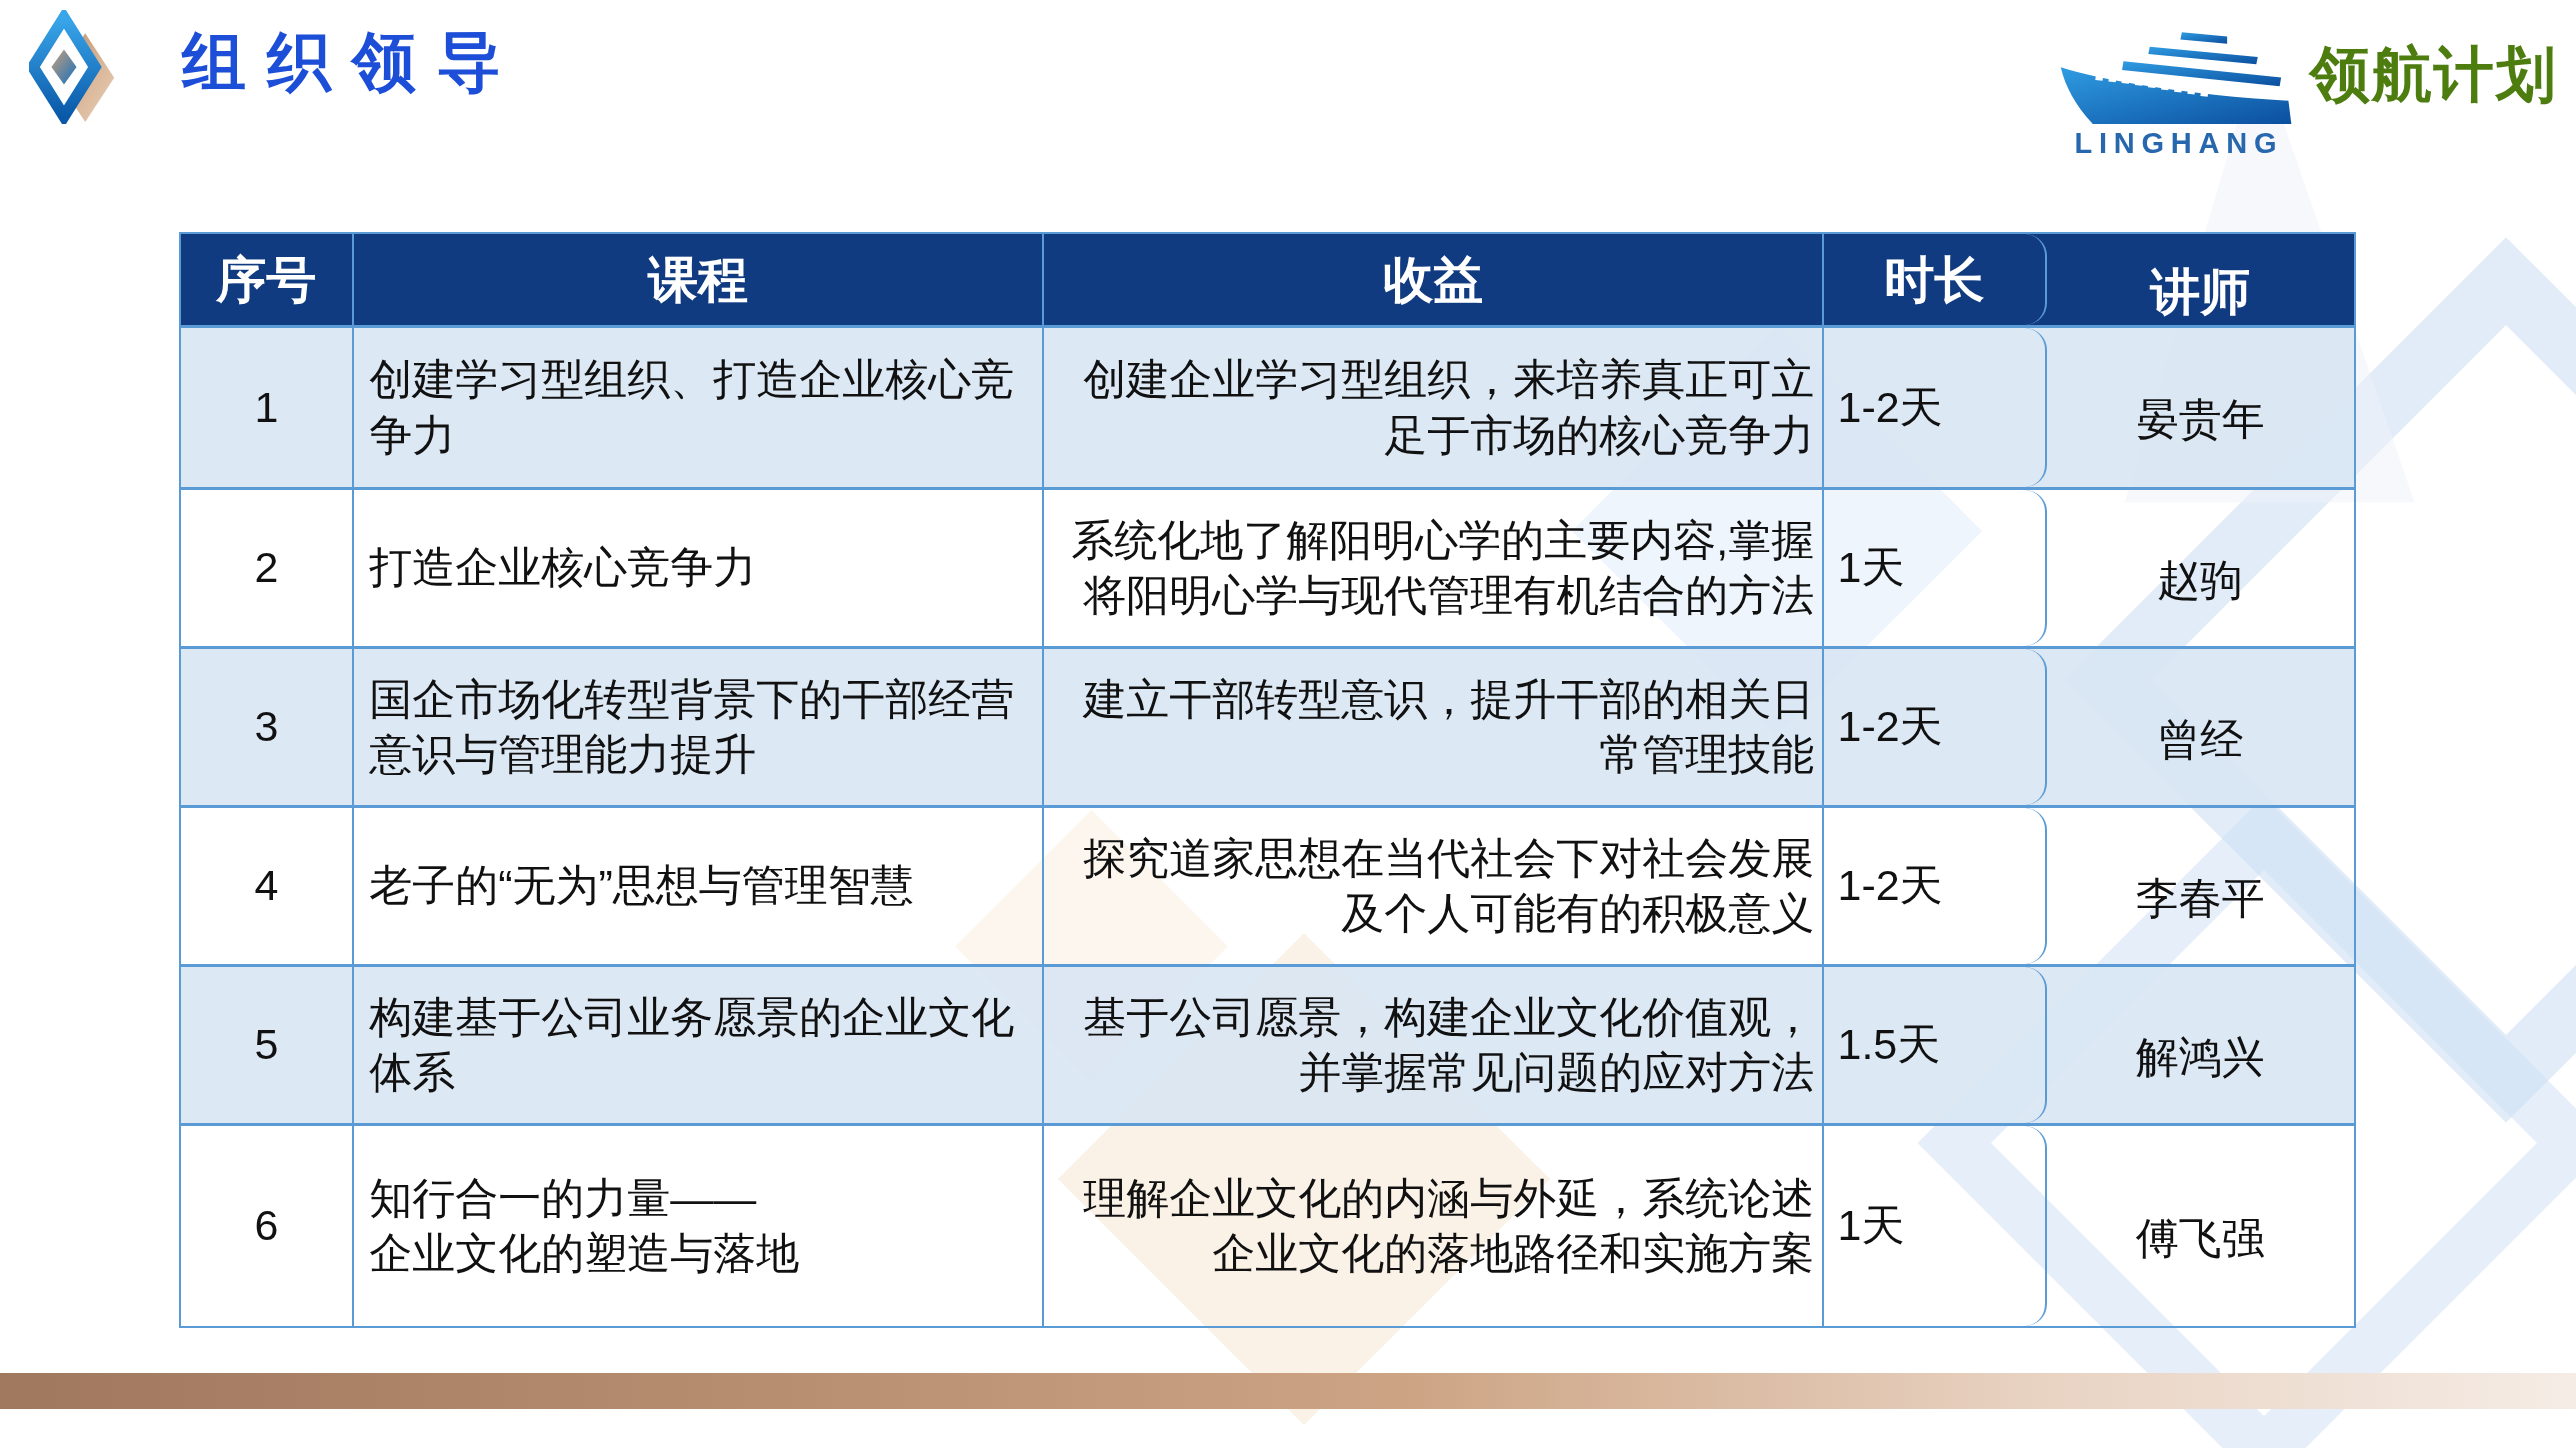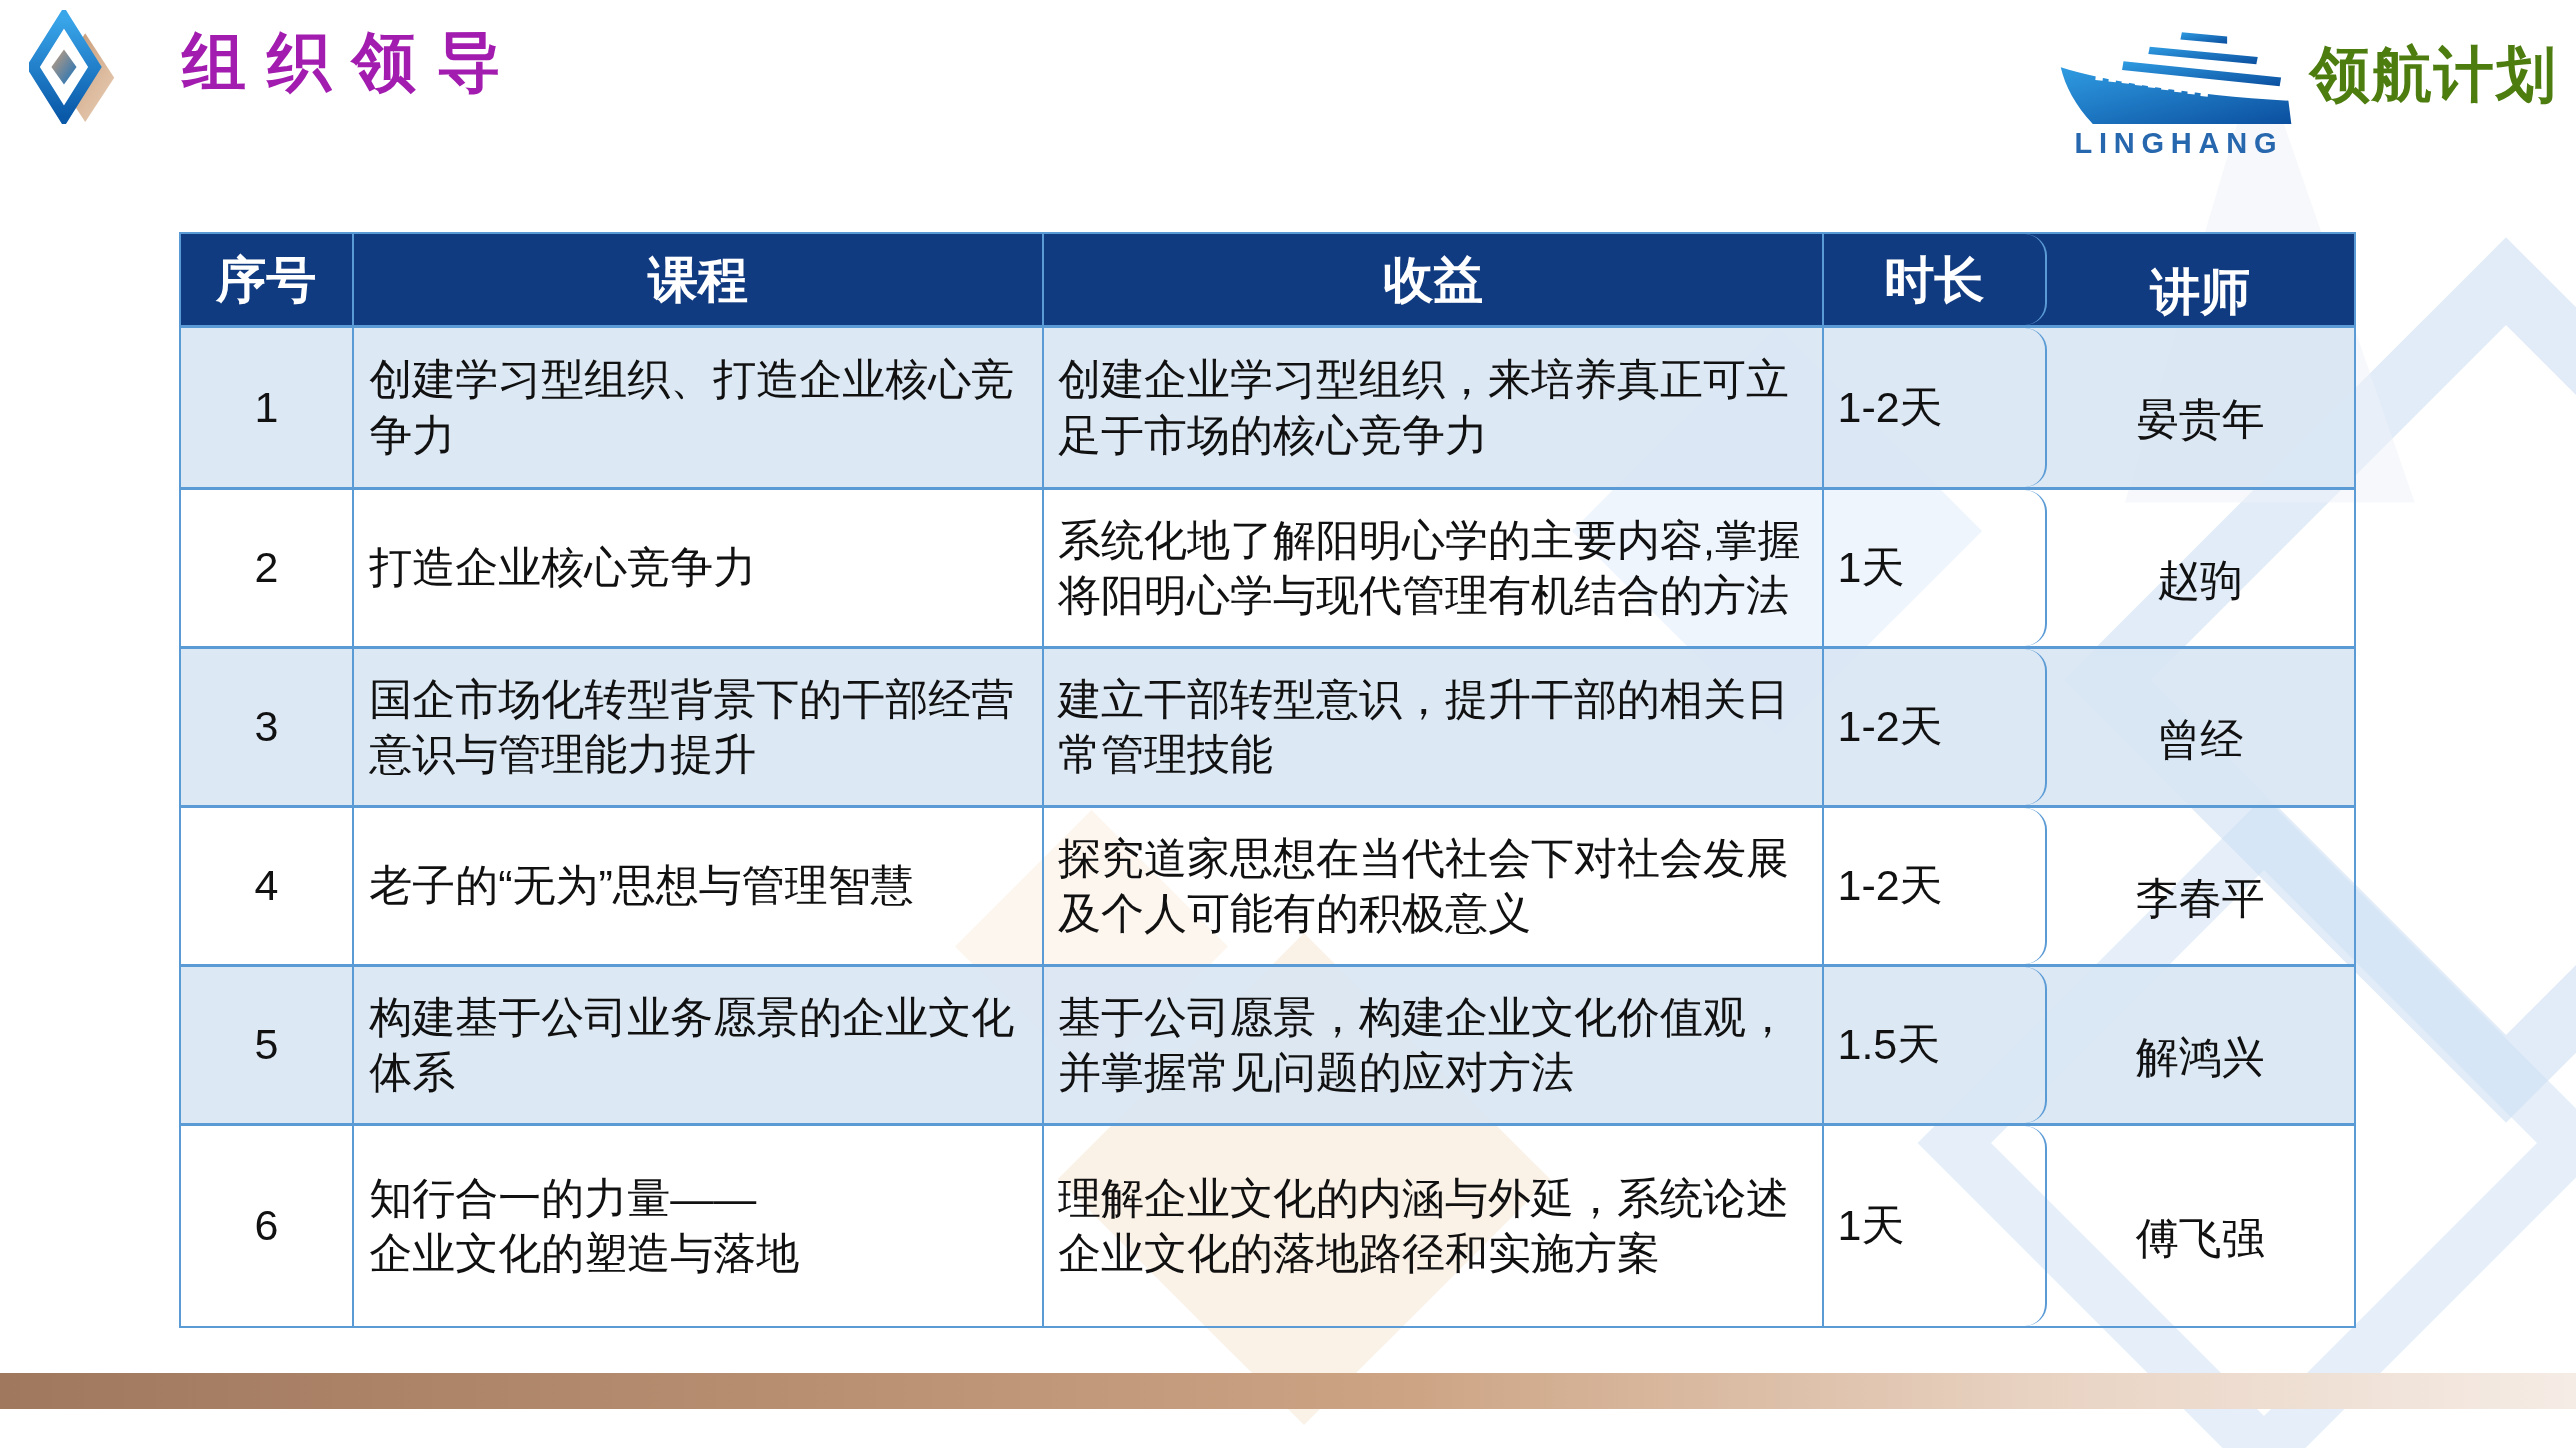--- a/index.html
+++ b/index.html
@@ -12,39 +12,39 @@
   .wm1{left:2193px;top:367px;width:502px;height:502px;border:62px solid rgba(201,221,242,0.55);}
   .wm2{left:2019px;top:898px;width:386px;height:386px;border:52px solid rgba(206,224,243,0.50);}
   .wm3{left:1632px;top:386px;width:290px;height:290px;background:rgba(218,233,248,0.45);}
   .wm4{left:1130px;top:1005px;width:348px;height:348px;background:rgba(246,228,207,0.50);}
   .wm5{left:995px;top:850px;width:193px;height:193px;background:rgba(248,236,219,0.45);}
   .beam{position:absolute;left:0;top:0;}
 
   
   .logo-mark{position:absolute;left:29px;top:9.7px;}
   .page-title{position:absolute;left:182px;top:27px;font-size:64px;font-weight:700;
-    color:#a21caf;letter-spacing:21px;line-height:1.1;}
+    color:#1d4ed8;letter-spacing:21px;line-height:1.1;}
 
   .brand{position:absolute;left:2057px;top:19.3px;width:502px;height:155px;}
   .brand-ship{position:absolute;left:0;top:0;}
   .brand-en{position:absolute;left:17.4px;top:108px;font-size:29px;font-weight:700;
     color:#2767ae;letter-spacing:6.8px;}
   .brand-cn{position:absolute;left:253px;top:15.5px;font-size:60px;font-weight:700;
     color:#4d7c0f;letter-spacing:1.9px;}
 
   
   .ctable{position:absolute;left:179px;top:232px;width:2177px;border:2.9px solid #5b9bd5;
     box-sizing:border-box;}
   .trow{display:flex;box-sizing:border-box;}
   .cell{box-sizing:border-box;border-right:2.9px solid #5b9bd5;display:flex;align-items:center;
     font-size:43px;color:#111111;line-height:1.28;}
   .cell:last-child{border-right:none;}
   .c1{width:173px;justify-content:center;text-align:center;}
   .c2{width:692px;padding:7.7px 11.6px 7.7px 15.5px;white-space:pre-line;}
-  .c3{width:781px;padding:7.7px 7.7px 7.7px 13.5px;}
+  .c3{width:781px;padding:7.7px 7.7px 7.7px 13.5px;text-align:right;}
   .c4{width:223px;padding:7.7px 5.8px 7.7px 13.5px;border-radius:22px;}
   .c5{width:308px;justify-content:center;text-align:center;margin-top:25px;}
   .thead{height:91px;background:#113b80;}
   .thead .cell{color:#ffffff;font-weight:700;font-size:50px;justify-content:center;
     padding:0;}
   .r{border-top:3.9px solid #5b9bd5;}
   .r-odd{background:rgba(216,229,243,0.90);}
   .r-even{background:transparent;}
   .h1{height:162px;} .h2{height:159px;} .h6{height:203px;}
 

